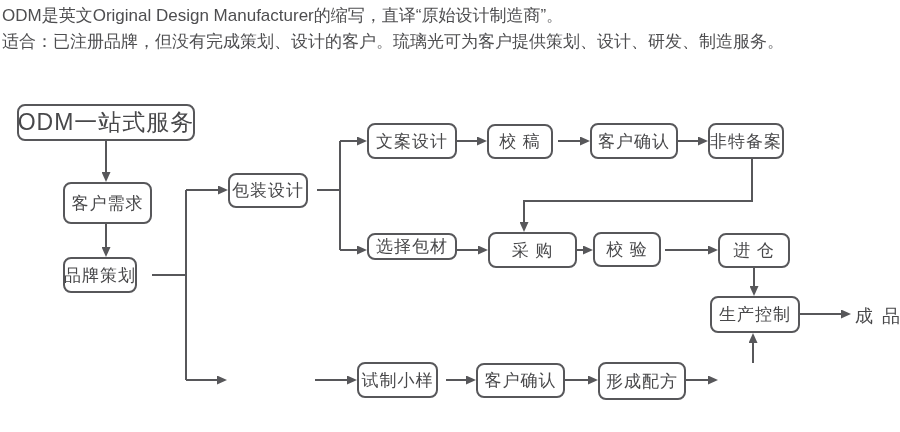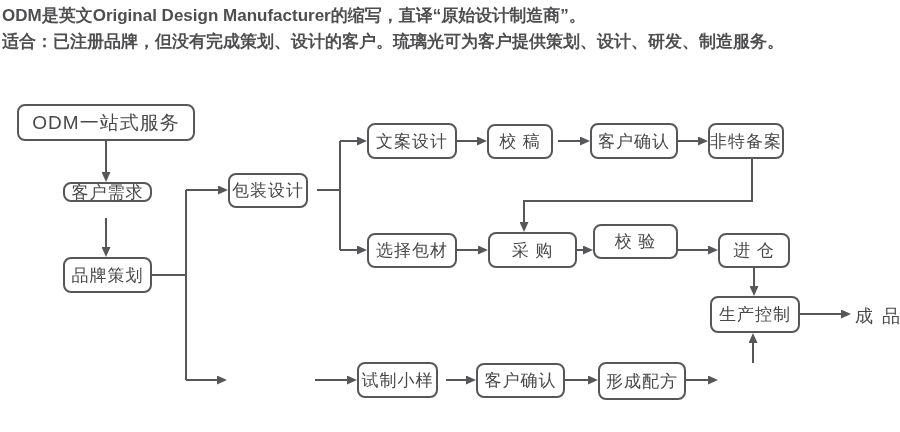--- a/index.html
+++ b/index.html
@@ -1,26 +1,26 @@
 <!DOCTYPE html>
 <html><head>
 <meta charset="utf-8">
 <style>
   html,body{margin:0;padding:0;background:#ffffff;}
   body{width:900px;height:432px;font-family:"Liberation Sans","DejaVu Sans",sans-serif;}
   .stage{position:relative;width:900px;height:432px;background:#fff;overflow:hidden;}
-  .hdr{position:absolute;left:2px;top:3px;font-size:17px;line-height:26px;color:#4e4e50;white-space:nowrap;font-weight:bold;}
+  .hdr{position:absolute;left:2px;top:3px;font-size:17px;line-height:26px;color:#4e4e50;white-space:nowrap;}
   .wires{position:absolute;left:0;top:0;width:900px;height:432px;}
   .node{
     position:absolute;box-sizing:border-box;background:#ffffff;
     border:2px solid #57575a;border-radius:8px;
     display:flex;align-items:center;justify-content:center;
     color:#48484a;font-size:17px;letter-spacing:1px;white-space:nowrap;
   }
-  .node.big{font-size:19px;letter-spacing:1px;}
+  .node.big{font-size:23px;letter-spacing:1px;}
   .end-label{position:absolute;color:#48484a;font-size:18px;letter-spacing:2px;white-space:nowrap;}
 </style>
 </head>
 <body>
 
 <div class="stage">
 
   <div class="hdr">
     <div>ODM是英文Original Design Manufacturer的缩写，直译“原始设计制造商”。</div>
     <div>适合：已注册品牌，但没有完成策划、设计的客户。琉璃光可为客户提供策划、设计、研发、制造服务。</div>
@@ -56,33 +56,33 @@
     <path d="M800,314 L843,314" marker-end="url(#arr)"></path>
 
     <path d="M315,380 L349,380" marker-end="url(#arr)"></path>
     <path d="M446,380 L468,380" marker-end="url(#arr)"></path>
     <path d="M565,380 L590,380" marker-end="url(#arr)"></path>
     <path d="M686,380 L710,380" marker-end="url(#arr)"></path>
     <path d="M753,363 L753,341" marker-end="url(#arr)"></path>
   </svg>
 
   <div class="node big" style="left:17px;top:104px;width:178px;height:37px">ODM一站式服务</div>
-  <div class="node" style="left:63px;top:182px;width:89px;height:20px">客户需求</div>
-  <div class="node" style="left:63px;top:257px;width:89px;height:36px">品牌策划</div>
+  <div class="node" style="left:63px;top:182px;width:89px;height:42px">客户需求</div>
+  <div class="node" style="left:63px;top:257px;width:74px;height:36px">品牌策划</div>
 
   <div class="node" style="left:228px;top:173px;width:80px;height:35px">包装设计</div>
 
   <div class="node" style="left:367px;top:123px;width:90px;height:36px">文案设计</div>
   <div class="node" style="left:487px;top:124px;width:66px;height:35px">校 稿</div>
   <div class="node" style="left:590px;top:123px;width:88px;height:36px">客户确认</div>
   <div class="node" style="left:708px;top:123px;width:76px;height:36px">非特备案</div>
 
-  <div class="node" style="left:367px;top:233px;width:90px;height:35px">选择包材</div>
+  <div class="node" style="left:367px;top:233px;width:90px;height:27px">选择包材</div>
   <div class="node" style="left:488px;top:232px;width:89px;height:36px">采 购</div>
-  <div class="node" style="left:593px;top:224px;width:85px;height:35px">校 验</div>
+  <div class="node" style="left:593px;top:232px;width:68px;height:35px">校 验</div>
   <div class="node" style="left:710px;top:296px;width:90px;height:37px">生产控制</div>
 
   <div class="node" style="left:718px;top:233px;width:72px;height:35px">进 仓</div>
 
   <div class="node" style="left:357px;top:362px;width:81px;height:36px">试制小样</div>
   <div class="node" style="left:476px;top:363px;width:89px;height:35px">客户确认</div>
   <div class="node" style="left:598px;top:362px;width:88px;height:38px">形成配方</div>
 
   <div class="end-label" style="left:855px;top:304px;">成 品</div>
 

